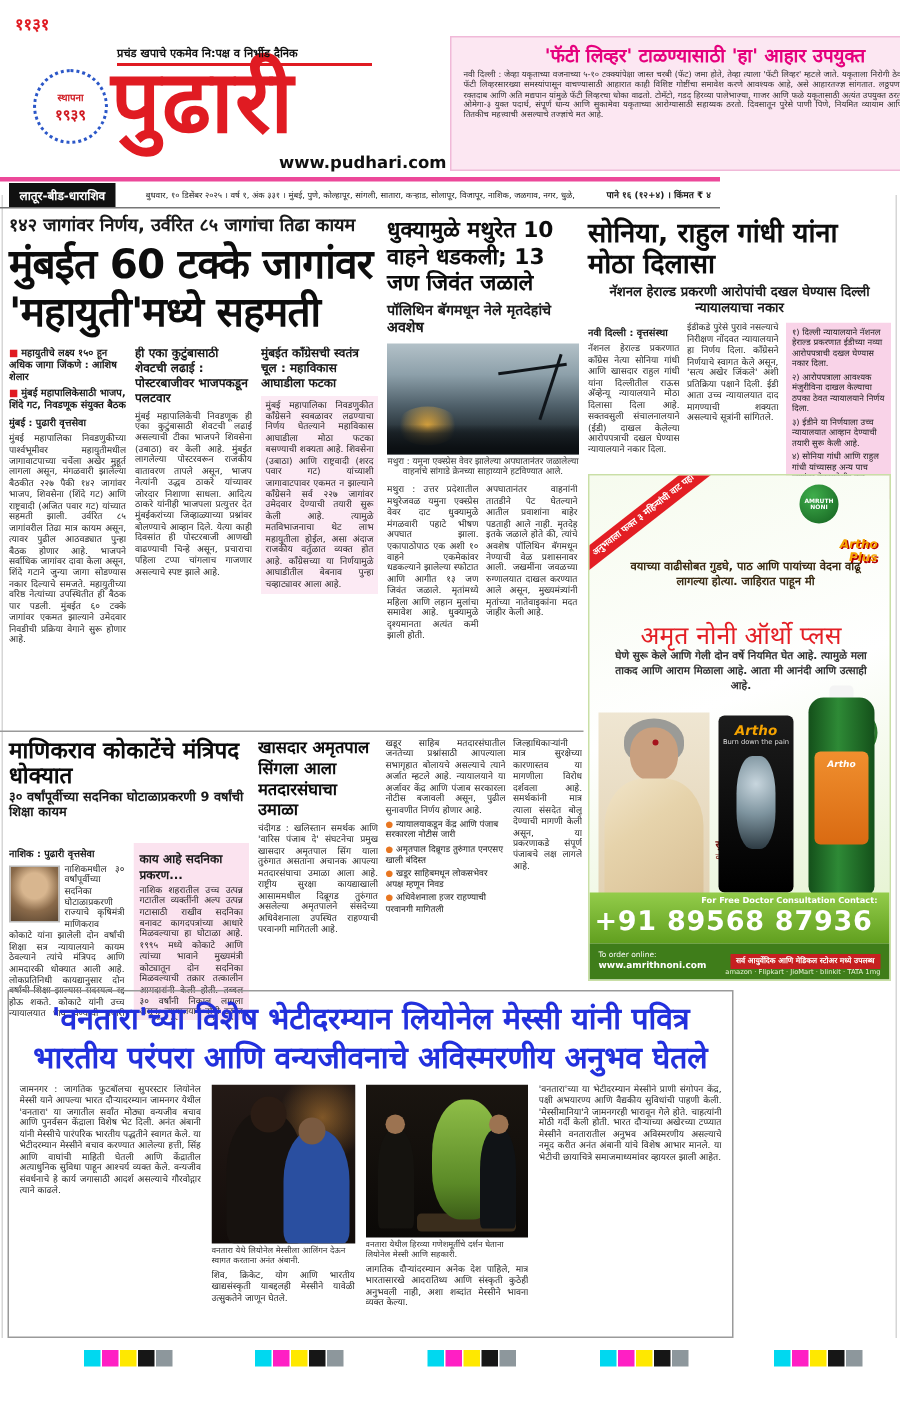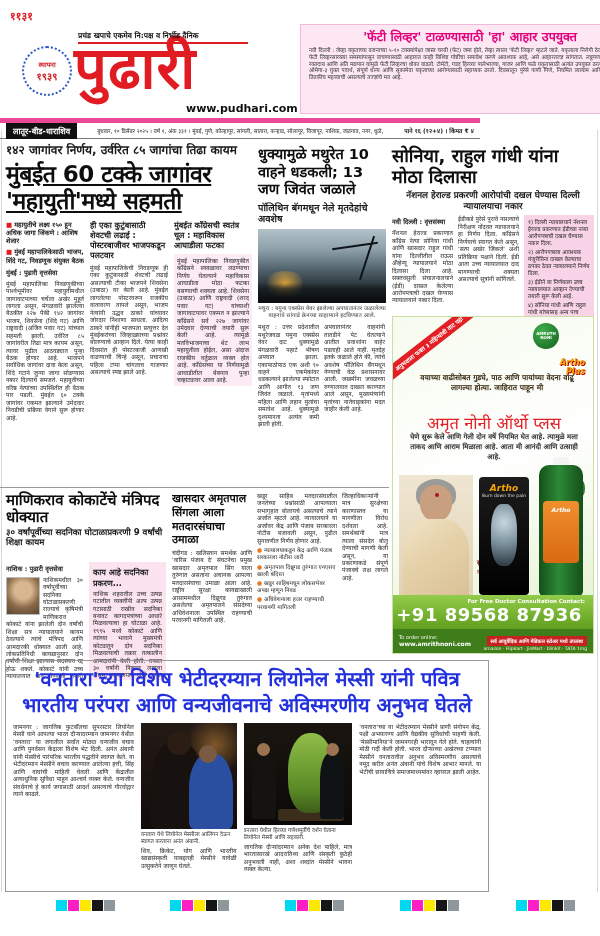--- a/index.html
+++ b/index.html
@@ -19,33 +19,33 @@
   .tagline{left:78px;top:30px;width:170px;font-size:7.5px;font-weight:bold;color:#111;
            border-bottom:2.5px solid #e01b22;padding-bottom:2px;white-space:nowrap;}
   .logo{left:74px;top:38px;font-size:58px;font-weight:900;color:#e01b22;letter-spacing:1px;line-height:1.05;}
   .website{left:186px;top:102px;font-size:11px;font-weight:bold;color:#111;}
   .health-box{left:300px;top:24px;width:340px;height:90px;background:#fcе7f2;background:#fce7f2;
               border:1px solid #f0b9d8;padding:5px 8px;box-sizing:border-box;}
   .health-box h2{margin:0;font-size:12.5px;color:#e5007d;text-align:center;line-height:1.1;}
   .health-box p{margin:3px 0 0 0;}
 
   
-  .dateline{left:0;top:118px;width:480px;height:21px;border-top:5px solid #ec4899;border-bottom:1px solid #777;
+  .dateline{left:0;top:118px;width:480px;height:21px;border-top:3px solid #ec4899;border-bottom:1px solid #777;
             display:flex;align-items:center;gap:20px;box-sizing:border-box;padding:0 6px;}
   .edition{background:#111;color:#fff;font-weight:bold;font-size:8px;padding:2.5px 7px;white-space:nowrap;}
   .dl-info{flex:1;font-size:5.5px;color:#222;white-space:nowrap;overflow:hidden;}
   .dl-meta{font-size:6px;font-weight:bold;white-space:nowrap;}
 
   
   .edge{background:#d6d6d6;width:1px;top:130px;height:762px;}
 
   
   .lead{left:6px;top:144px;width:246px;}
   .kicker{font-size:12px;font-weight:bold;line-height:1.15;}
-  .lead-headline{font-size:23px;font-weight:800;line-height:1.18;letter-spacing:-0.5px;margin-top:3px;color:#0d0d0d;text-decoration:underline;}
+  .lead-headline{font-size:27px;font-weight:800;line-height:1.18;letter-spacing:-0.5px;margin-top:3px;color:#0d0d0d;}
   .lead-row{display:flex;gap:6px;margin-top:6px;height:235px;overflow:hidden;}
   .lead-col{width:78px;overflow:hidden;}
   .bullet-item{font-size:6.5px;font-weight:bold;line-height:1.25;margin-bottom:3px;}
   .sqb{color:#e01b22;margin-right:2px;}
   .byline{font-size:6.5px;font-weight:bold;margin:2px 0 3px 0;}
   .subhead2{font-size:8px;font-weight:bold;line-height:1.25;margin-bottom:3px;}
   .pinkfill{background:#fcеaf4;background:#fceaf4;padding:3px;}
 
   
   .mathura{left:258px;top:146px;width:128px;}

